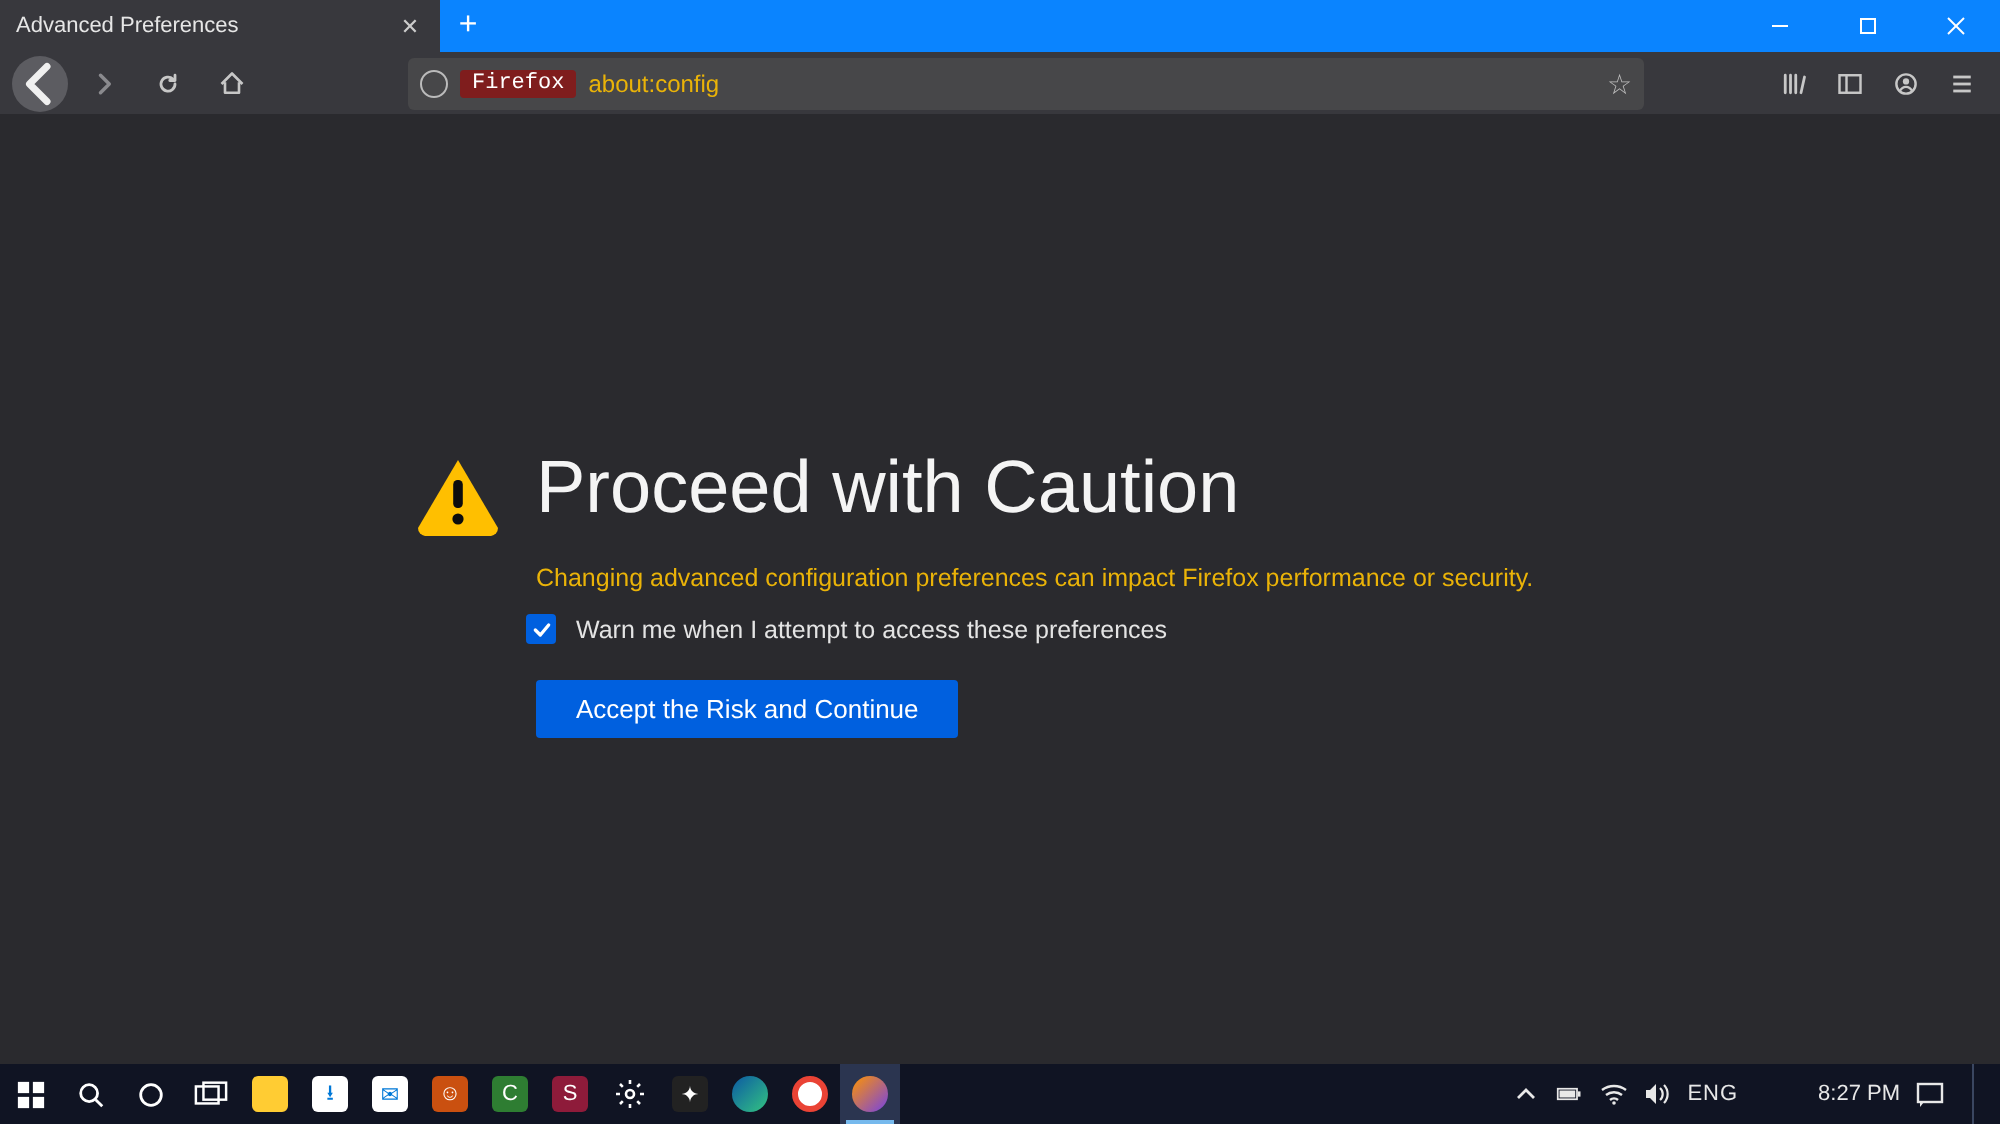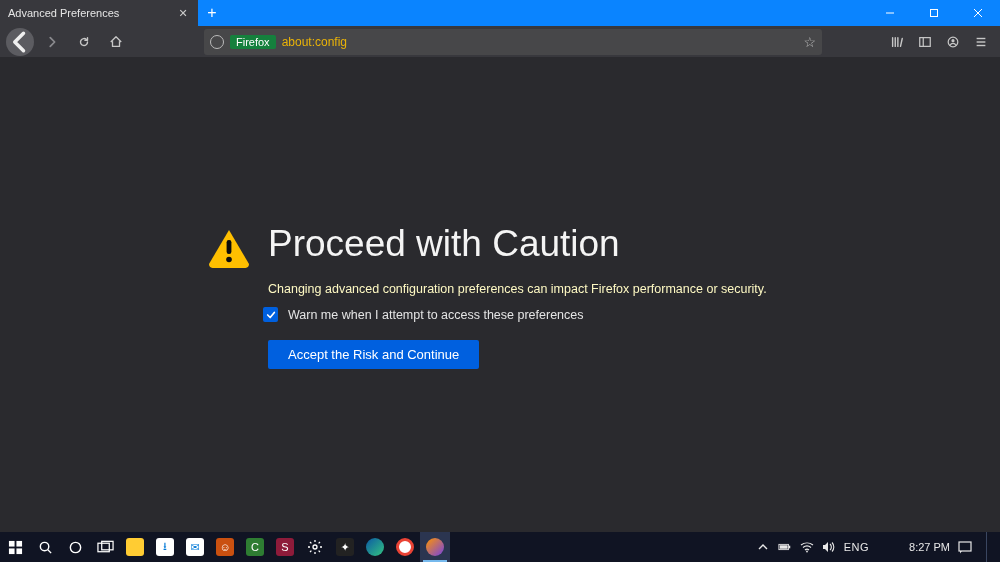--- a/index.html
+++ b/index.html
@@ -8,21 +8,21 @@
   
   .titlebar {
     height: 26px;
     background: #0a84ff;
     display: flex;
     align-items: stretch;
     color: #fff;
     font-size: 11px;
   }
   .tab {
-    width: 198px;
+    width: 220px;
     background: #38383d;
     color: #e6e6e6;
     display: flex;
     align-items: center;
     padding: 0 8px;
     gap: 6px;
     position: relative;
   }
   .tab .title { flex: 1; white-space: nowrap; overflow: hidden; }
   .tab .close { width: 14px; height: 14px; display:flex; align-items:center; justify-content:center; color:#ccc; font-size:11px; }
@@ -60,42 +60,42 @@
     background:#474749;
     border-radius:3px;
     display:flex; align-items:center;
     padding: 0 6px;
     gap:6px;
     font-size:12px;
     color:#e0e0e0;
   }
   .urlbar .ff-icon { width:14px; height:14px; border-radius:50%; border:1.5px solid #bbb; position:relative; }
   .urlbar .label-pill {
-    background:#15803d; color:#fff; font-size:11px; padding:1px 6px; border-radius:2px;
+    background:#7f1d1d; color:#fff; font-size:11px; padding:1px 6px; border-radius:2px;font-family:Liberation Mono, monospace;
   }
   .urlbar .addr { flex:1; color:#eab308; }
   .urlbar .star { color:#bcbcbc; font-size:14px; }
   .tool-right { display:flex; align-items:center; gap:2px; margin-left:6px; }
   .tool-right .nav-btn { width:26px; }
 
   
   .viewport {
     background:#2a2a2e;
     height: calc(562px - 26px - 32px - 30px);
     position:relative;
     color:#e6e6e6;
   }
   .warn-icon { position:absolute; left:207px; top:170px; }
   .heading {
     position:absolute; left:268px; top:165px;
     font-size:37px; font-weight:400; color:#f4f4f4;
   }
   .desc {
     position:absolute; left:268px; top:224px;
-    font-size:12.5px; color:#fef9c3;
+    font-size:12.5px; color:#eab308;
   }
   .check-row {
     position:absolute; left:263px; top:249px;
     display:flex; align-items:center; gap:10px;
     font-size:12.5px; color:#e4e4e4;
   }
   .chk {
     width:15px; height:15px; border-radius:2px; background:#0060df;
     display:flex; align-items:center; justify-content:center; color:#fff;
   }

